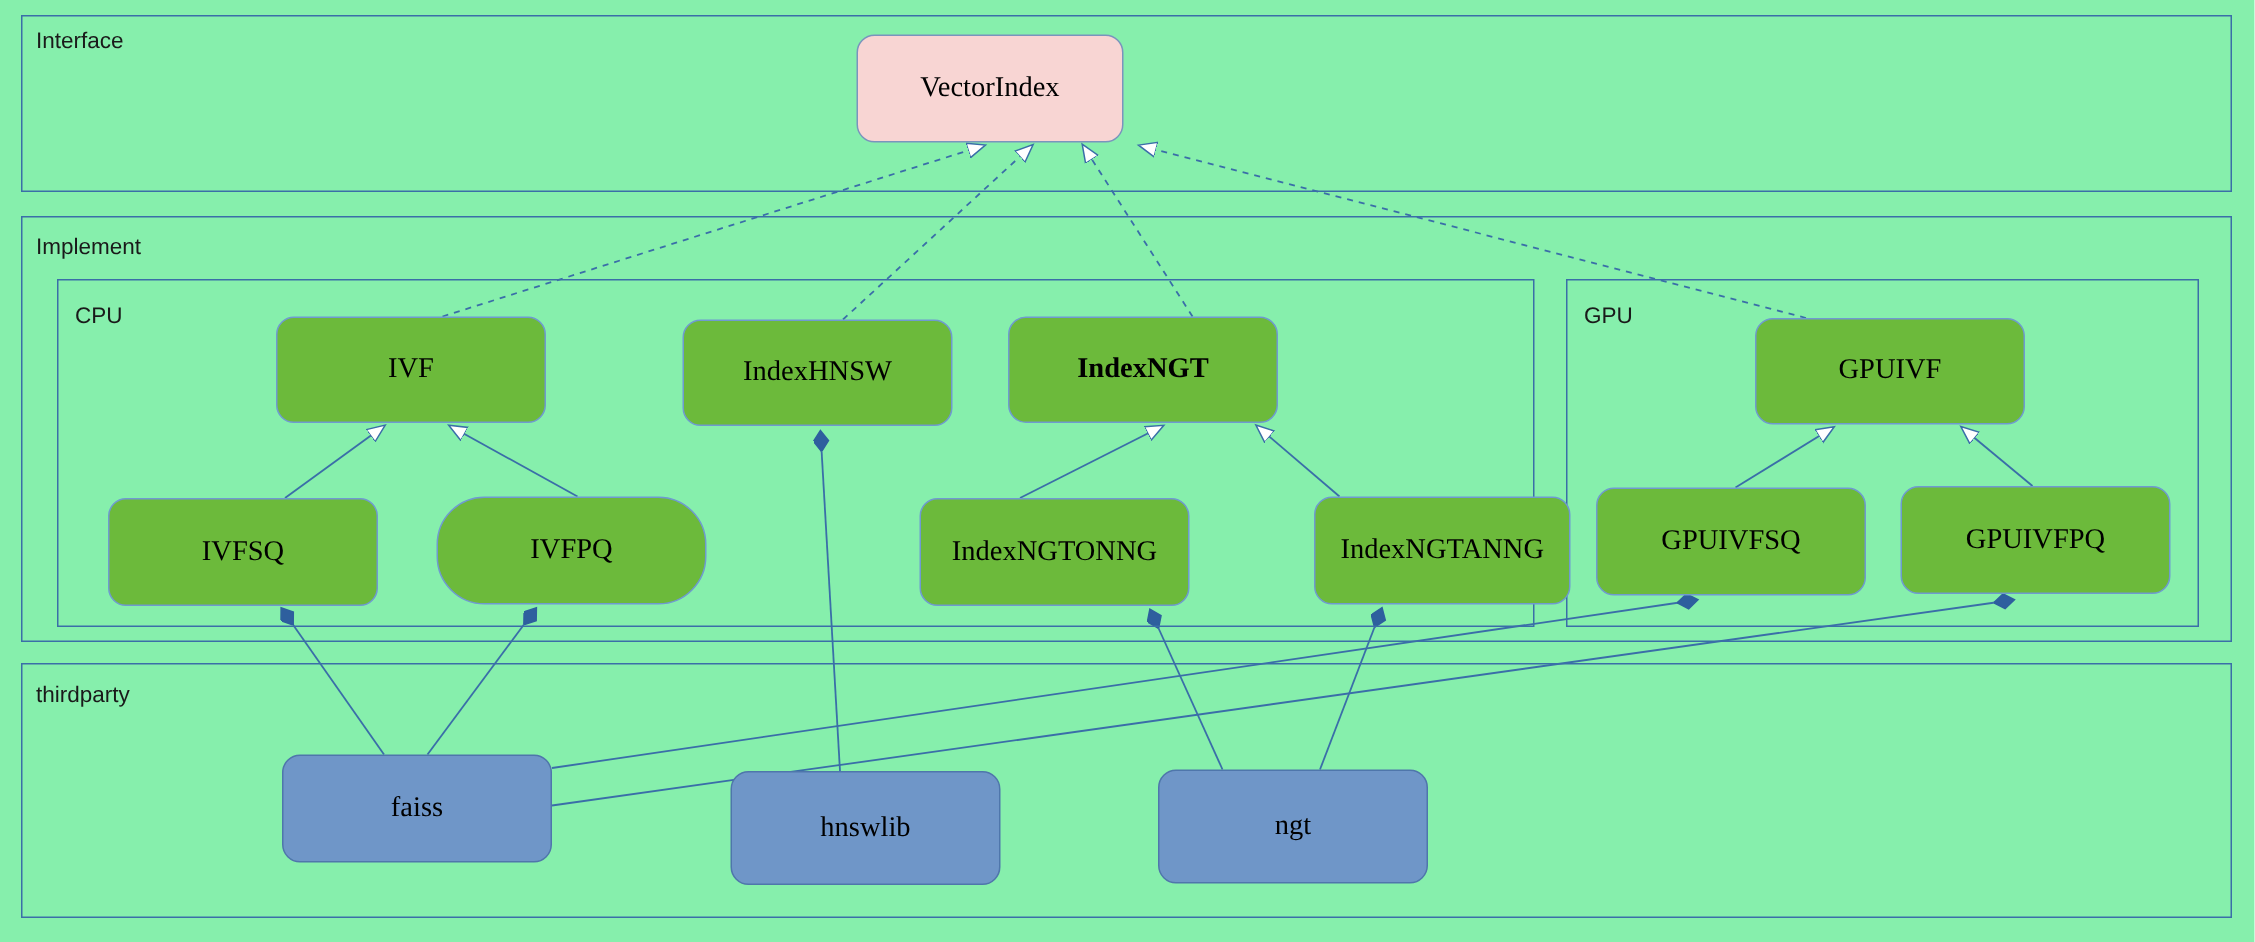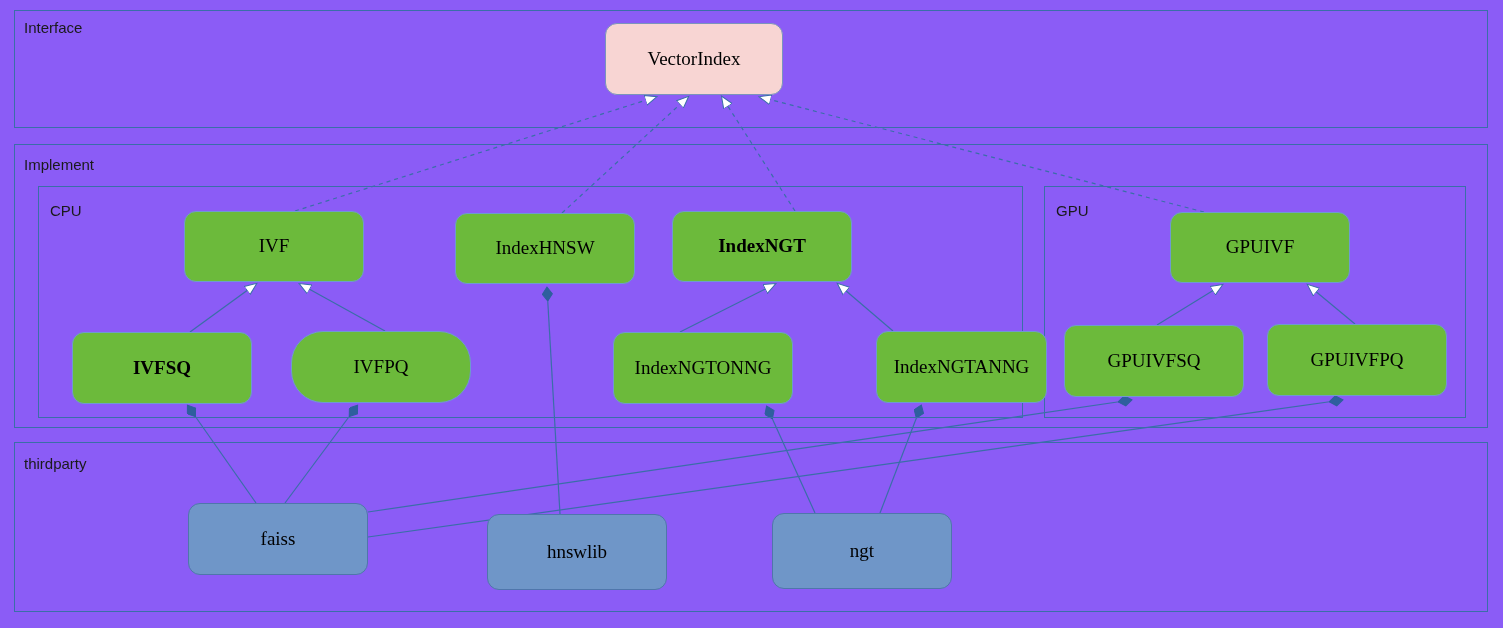--- a/index.html
+++ b/index.html
@@ -7,21 +7,21 @@
     padding: 0;
     background: #ffffff;
   }
   body {
     font-family: "Liberation Sans", sans-serif;
   }
   #diagram-root {
     position: relative;
     width: 1503px;
     height: 628px;
-    background: #8b5cf6;
+    background: #86efac;
     overflow: hidden;
   }
   #edge-layer {
     position: absolute;
     left: 0;
     top: 0;
     width: 1503px;
     height: 628px;
     pointer-events: none;
   }
@@ -115,25 +115,25 @@
 
   <div class="container-box" style="left: 38px; top: 186px; width: 985px; height: 232px;"></div>
   <div class="container-label" style="left: 50px; top: 203px;">CPU</div>
 
   <div class="container-box" style="left: 1044px; top: 186px; width: 422px; height: 232px;"></div>
   <div class="container-label" style="left: 1056px; top: 203px;">GPU</div>
 
   <div class="container-box" style="left: 14px; top: 442px; width: 1474px; height: 170px;"></div>
   <div class="container-label misspelled" style="left: 24px; top: 456px;">thirdparty</div>
 
-  <div class="node interface-node" style="left: 605px; top: 23px; width: 178px; height: 72px;">VectorIndex</div>
+  <div class="node interface-node" style="left: 571px; top: 23px; width: 178px; height: 72px;">VectorIndex</div>
   <div class="node cpu-node" style="left: 184px; top: 211px; width: 180px; height: 71px;">IVF</div>
   <div class="node cpu-node" style="left: 455px; top: 213px; width: 180px; height: 71px;">IndexHNSW</div>
   <div class="node cpu-node" style="left: 672px; top: 211px; width: 180px; height: 71px; font-weight: bold;">IndexNGT</div>
-  <div class="node cpu-node" style="left: 72px; top: 332px; width: 180px; height: 72px; font-weight: bold;">IVFSQ</div>
+  <div class="node cpu-node" style="left: 72px; top: 332px; width: 180px; height: 72px;">IVFSQ</div>
   <div class="node cpu-node" style="left: 291px; top: 331px; width: 180px; height: 72px; border-radius: 32px;">IVFPQ</div>
   <div class="node cpu-node" style="left: 613px; top: 332px; width: 180px; height: 72px;">IndexNGTONNG</div>
   <div class="node cpu-node" style="left: 876px; top: 331px; width: 171px; height: 72px;">IndexNGTANNG</div>
   <div class="node gpu-node" style="left: 1170px; top: 212px; width: 180px; height: 71px;">GPUIVF</div>
   <div class="node gpu-node" style="left: 1064px; top: 325px; width: 180px; height: 72px; text-align: center;">GPUIVFSQ</div>
   <div class="node gpu-node" style="left: 1267px; top: 324px; width: 180px; height: 72px;">GPUIVFPQ</div>
   <div class="node thirdparty-node" style="left: 188px; top: 503px; width: 180px; height: 72px;">faiss</div>
   <div class="node thirdparty-node" style="left: 487px; top: 514px; width: 180px; height: 76px;">hnswlib</div>
   <div class="node thirdparty-node" style="left: 772px; top: 513px; width: 180px; height: 76px;">ngt</div>
 

